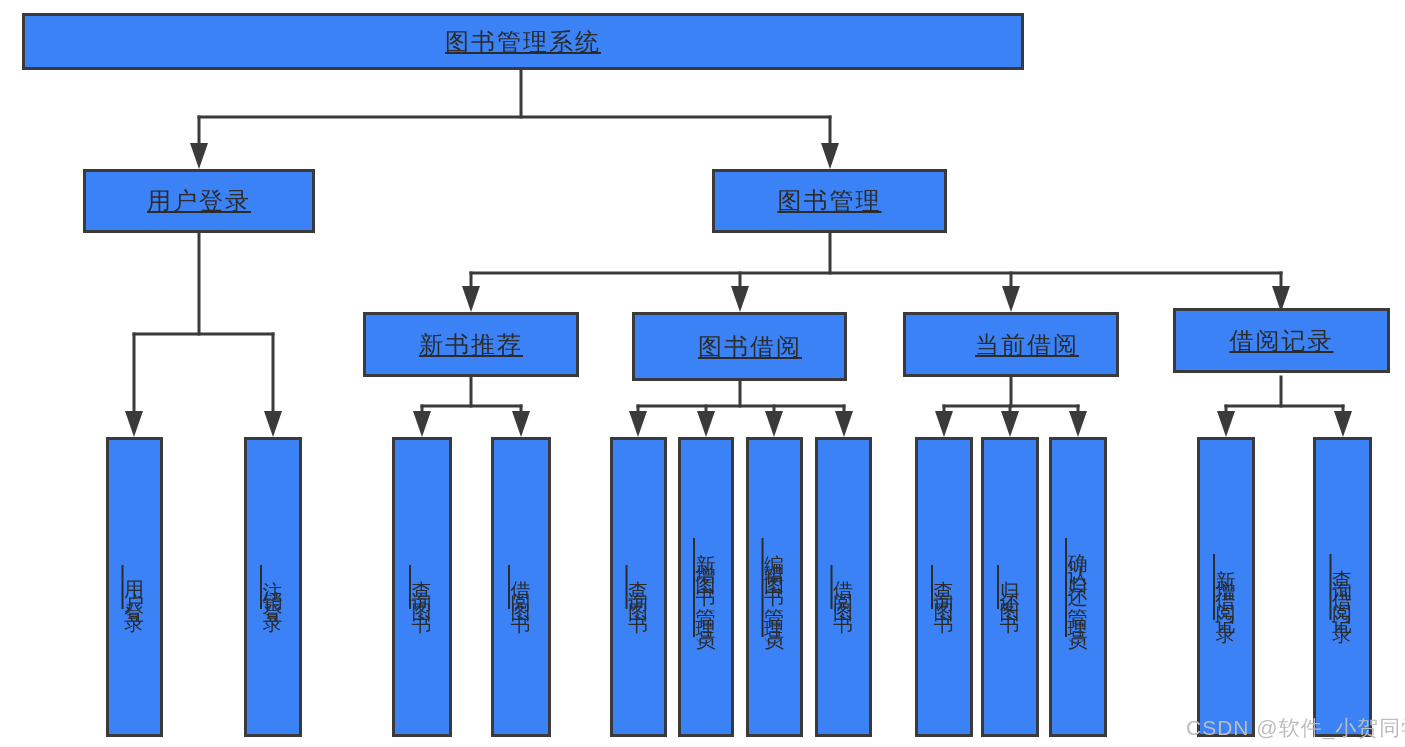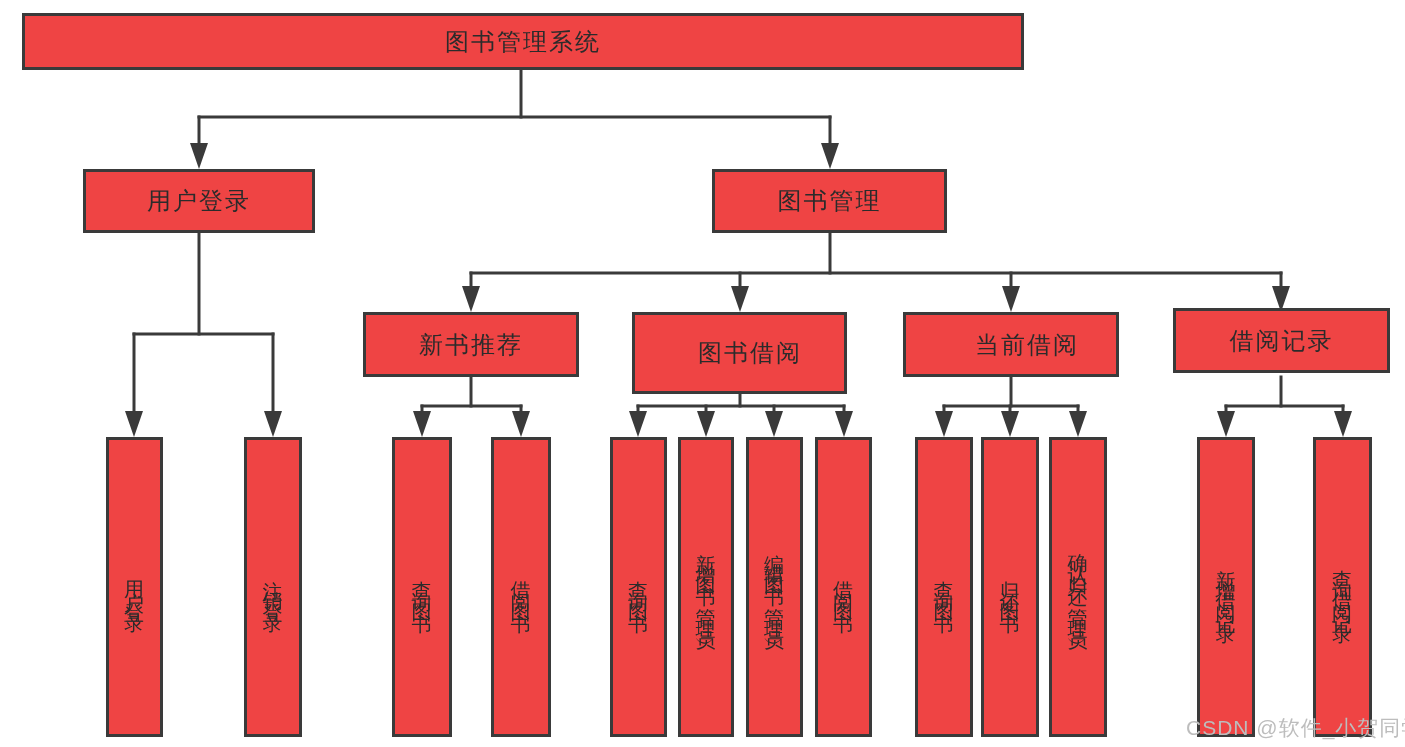--- a/index.html
+++ b/index.html
@@ -17,27 +17,28 @@
   }
   .connectors {
     position: absolute;
     left: 0;
     top: 0;
     z-index: 1;
   }
   .node {
     position: absolute;
     box-sizing: border-box;
-    background: #ef4444;
+    background: #3b82f6;
     border: 3px solid #3a3a3a;
     display: flex;
     align-items: center;
     justify-content: center;
     z-index: 2;
     color: #2b2b2b;
+    text-decoration: underline;
   }
   .hlabel {
     font-size: 24px;
     letter-spacing: 2px;
     white-space: nowrap;
     color: #2b2b2b;
   }
   .leaf .vlabel {
     writing-mode: vertical-rl;
     text-orientation: mixed;
@@ -135,21 +136,21 @@
   <div class="node" style="left:83px; top:169px; width:232px; height:64px;">
     <span class="hlabel">用户登录</span>
   </div>
   <div class="node" style="left:363px; top:312px; width:216px; height:65px;">
     <span class="hlabel">新书推荐</span>
   </div>
 
   <div class="node" style="left:712px; top:169px; width:235px; height:64px;">
     <span class="hlabel">图书管理</span>
   </div>
-  <div class="node" style="left:632px; top:312px; width:215px; height:82px;padding-left:21px;">
+  <div class="node" style="left:632px; top:312px; width:215px; height:69px;padding-left:21px;">
     <span class="hlabel">图书借阅</span>
   </div>
   <div class="node" style="left:903px; top:312px; width:216px; height:65px;padding-left:32px;">
     <span class="hlabel">当前借阅</span>
   </div>
   <div class="node" style="left:1173px; top:308px; width:217px; height:65px;">
     <span class="hlabel">借阅记录</span>
   </div>
 
   <div class="node leaf" style="left:106px; top:437px; width:57px; height:300px;">

